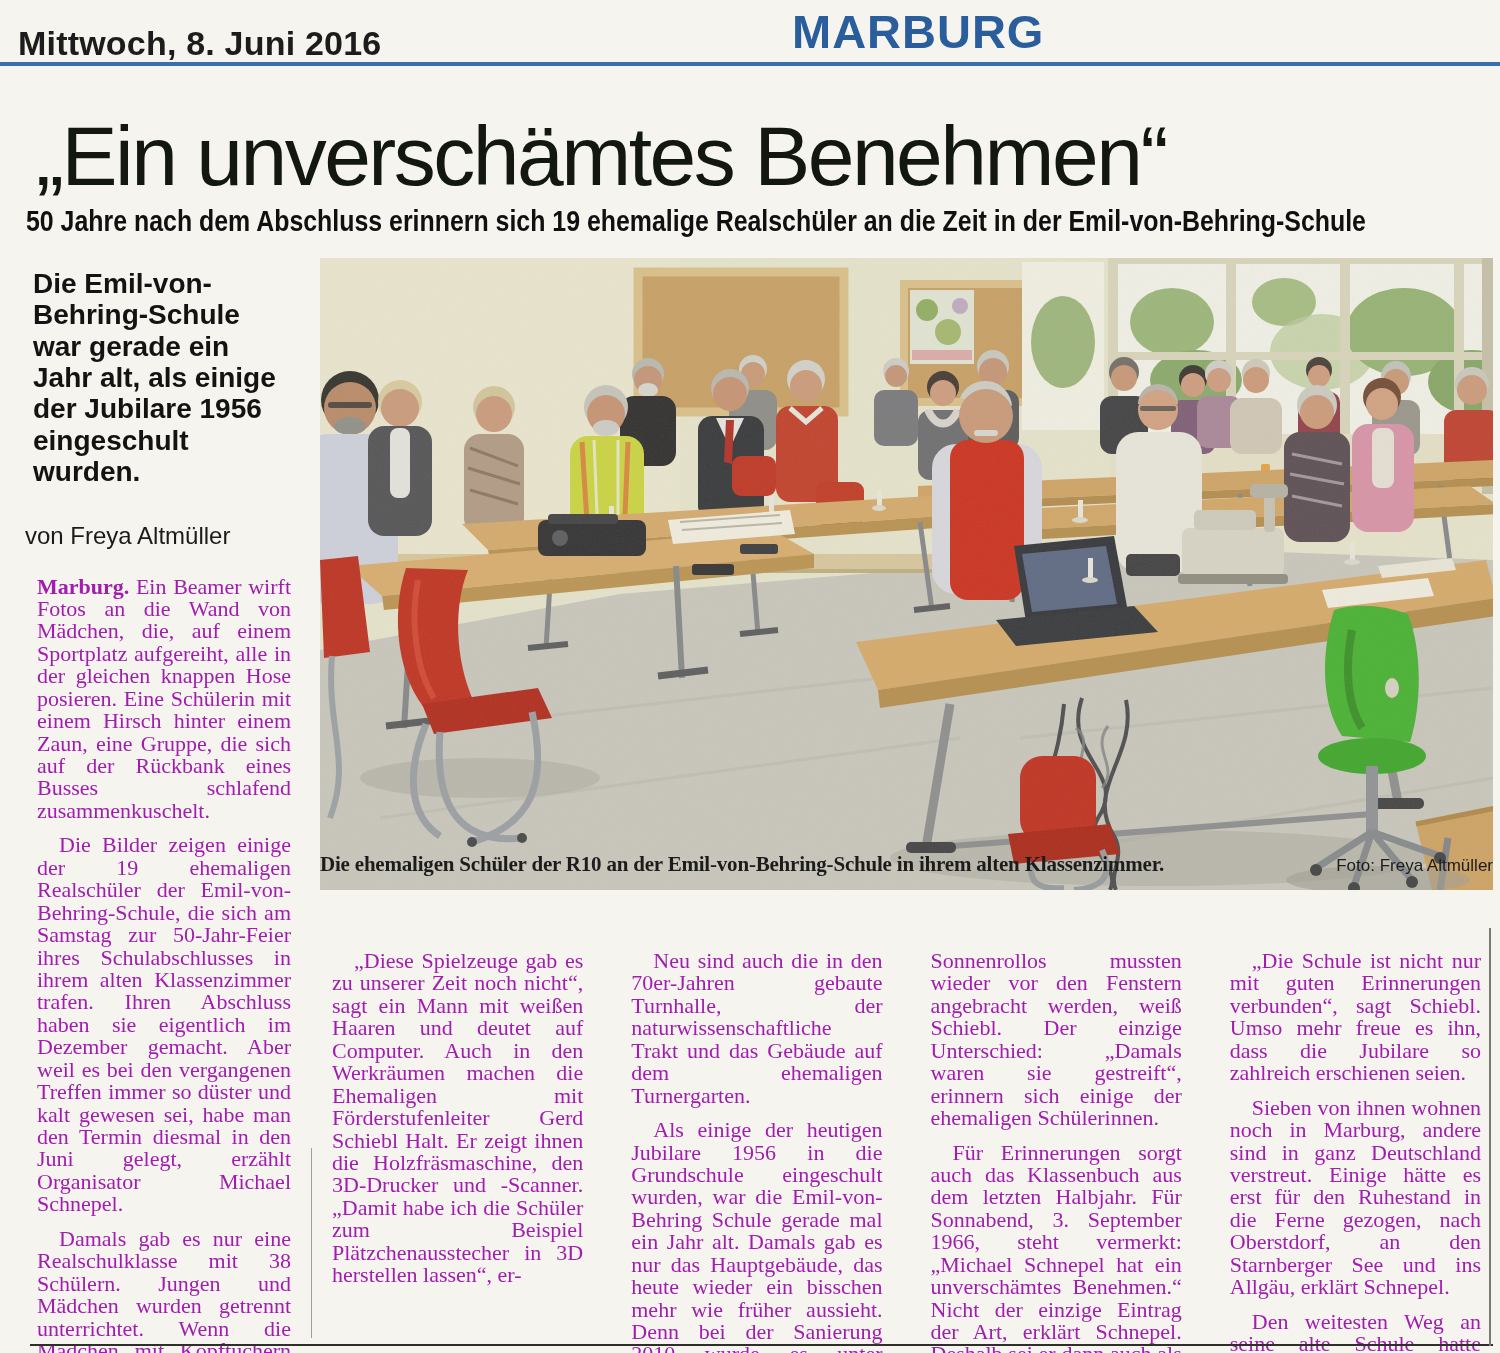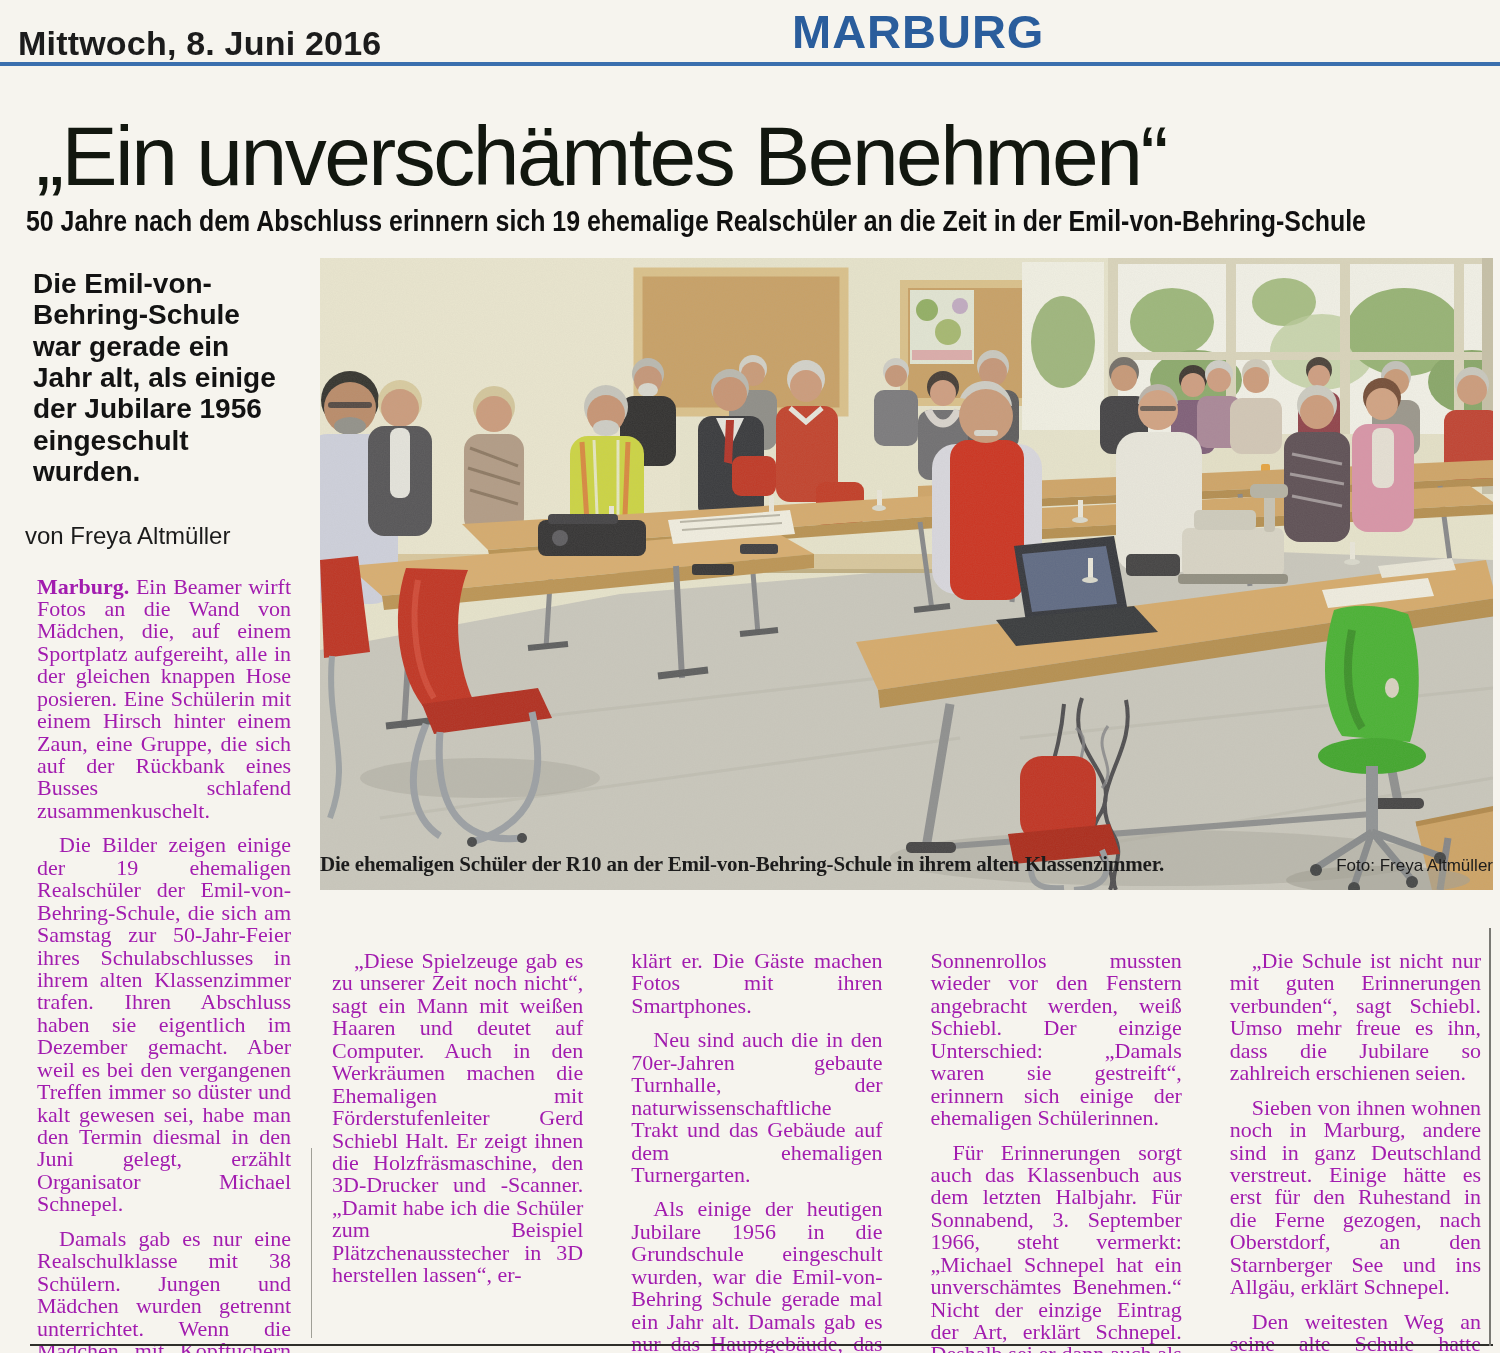--- a/index.html
+++ b/index.html
@@ -352,21 +352,20 @@
   <div class="caption-row">
     <span class="caption">Die ehemaligen Schüler der R10 an der Emil-von-Behring-Schule in ihrem alten Klassenzimmer.</span>
     <span class="credit">Foto: Freya Altmüller</span>
   </div>
 
   <div class="cols">
     <div class="bodycol">
         <p class="ind">„Diese Spielzeuge gab es zu unserer Zeit noch nicht“, sagt ein Mann mit weißen Haaren und deutet auf Computer. Auch in den Werkräumen machen die Ehemaligen mit Förderstufenleiter Gerd Schiebl Halt. Er zeigt ihnen die Holzfräsmaschine, den 3D-Drucker und -Scanner. „Damit habe ich die Schüler zum Beispiel Plätzchenausstecher in 3D herstellen lassen“, er-</p>
       </div>
     <div class="bodycol">
-        <p>klärt er. Die Gäste machen Fotos mit ihren Smartphones.</p>
         <p class="ind">Neu sind auch die in den 70er-Jahren gebaute Turnhalle, der naturwissenschaftliche Trakt und das Gebäude auf dem ehemaligen Turnergarten.</p>
         <p class="ind">Als einige der heutigen Jubilare 1956 in die Grundschule eingeschult wurden, war die Emil-von-Behring Schule gerade mal ein Jahr alt. Damals gab es nur das Hauptgebäude, das heute wieder ein bisschen mehr wie früher aussieht. Denn bei der Sanierung 2010 wurde es unter Denkmalschutz gestellt und die</p>
       </div>
     <div class="bodycol">
         <p>Sonnenrollos mussten wieder vor den Fenstern angebracht werden, weiß Schiebl. Der einzige Unterschied: „Damals waren sie gestreift“, erinnern sich einige der ehemaligen Schülerinnen.</p>
         <p class="ind">Für Erinnerungen sorgt auch das Klassenbuch aus dem letzten Halbjahr. Für Sonnabend, 3. September 1966, steht vermerkt: „Michael Schnepel hat ein unverschämtes Benehmen.“ Nicht der einzige Eintrag der Art, erklärt Schnepel. Deshalb sei er dann auch als Klassensprecher abgesetzt worden.</p>
       </div>
     <div class="bodycol">
         <p class="ind">„Die Schule ist nicht nur mit guten Erinnerungen verbunden“, sagt Schiebl. Umso mehr freue es ihn, dass die Jubilare so zahlreich erschienen seien.</p>
         <p class="ind">Sieben von ihnen wohnen noch in Marburg, andere sind in ganz Deutschland verstreut. Einige hätte es erst für den Ruhestand in die Ferne gezogen, nach Oberstdorf, an den Starnberger See und ins Allgäu, erklärt Schnepel.</p>

